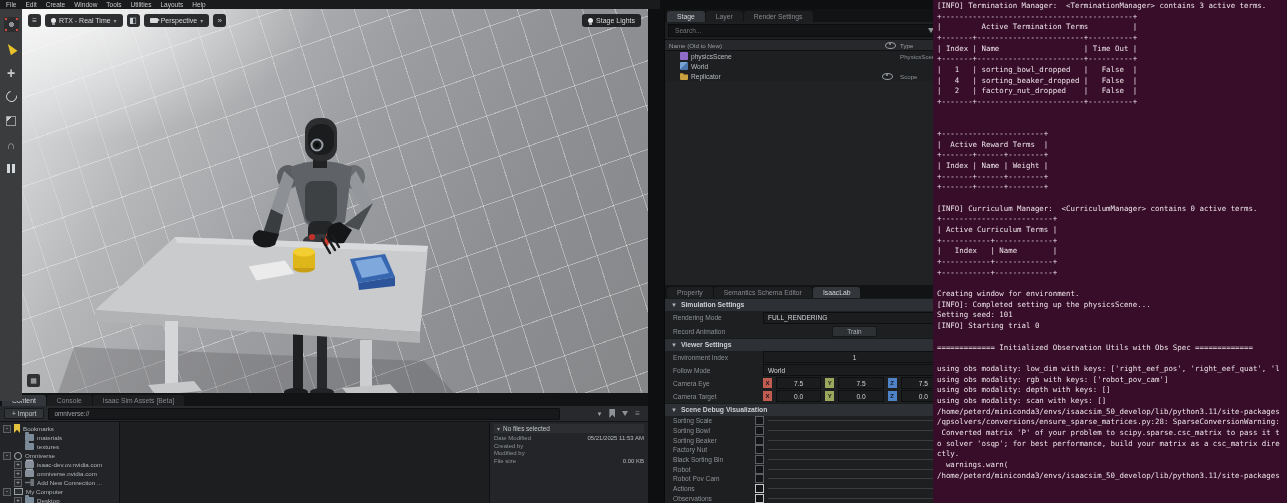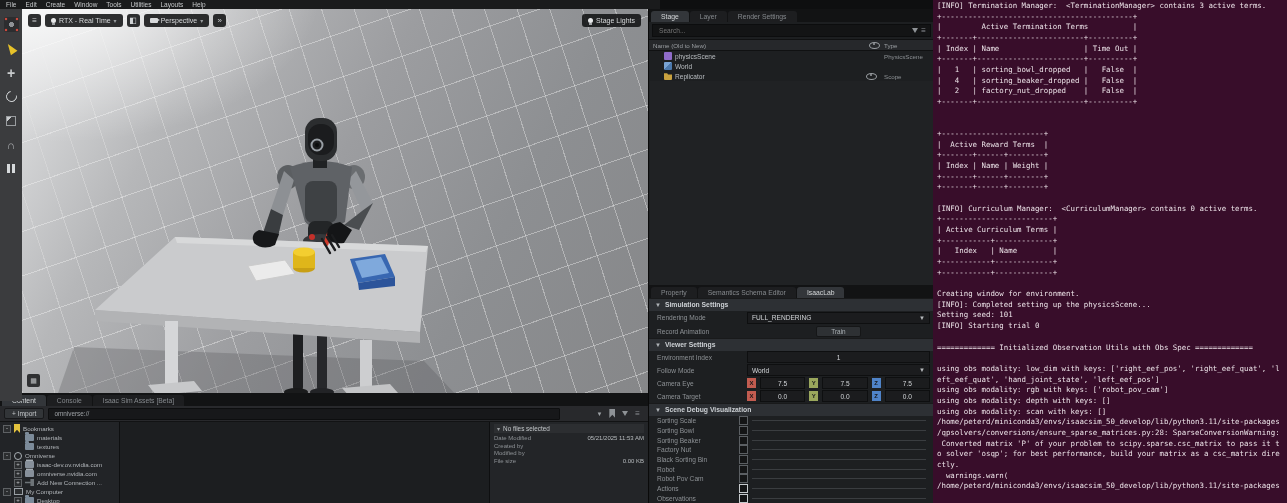--- a/index.html
+++ b/index.html
@@ -72,21 +72,21 @@
   .dd{flex:1;justify-content:space-between;padding:0 4px;}
   .dd .caret{color:#b6b9bc;}
   .axis-tag{width:9px;height:10px;color:#16171a;font-size:6px;display:flex;align-items:center;
             justify-content:center;font-weight:bold;flex:none;}
   .num-field{flex:1;justify-content:center;}
   .checkbox{width:7px;height:7px;border:1px solid #5b5f63;background:#141516;flex:none;}
   .checkbox.strong{border-color:#c6cacd;}
   .hline{flex:1;height:1px;background:#3a3d40;}
 
   
-  #middle{position:absolute;left:648px;top:9px;width:285px;height:494px;background:#1d1f21;
+  #middle{position:absolute;left:664px;top:9px;width:285px;height:494px;background:#1d1f21;
           display:flex;flex-direction:column;border-left:1px solid #0a0a0a;}
   #stage-search-row{display:flex;align-items:center;gap:3px;margin:2px 3px;background:#131415;
       border:1px solid #0c0d0e;height:11px;padding:0 4px;}
   #stage-search-row input{flex:1;background:transparent;border:none;outline:none;color:#a7abae;
       font-size:6.6px;font-family:"Liberation Sans",sans-serif;}
   .funnel{width:0;height:0;border-left:3.5px solid transparent;border-right:3.5px solid transparent;
       border-top:5px solid #8e9296;}
   .list-ico{color:#8e9296;font-size:8px;line-height:1;}
   #stage-colhead{display:flex;align-items:center;background:#26282b;border-top:1px solid #101112;
       border-bottom:1px solid #101112;height:10px;color:#9b9fa3;font-size:6.2px;padding:0 4px;}
@@ -664,21 +664,20 @@
     <div class="tl">[INFO] Starting trial 0</div>
 
     <div class="tl"></div>
 
     <div class="tl">============= Initialized Observation Utils with Obs Spec =============</div>
 
     <div class="tl"></div>
 
     <div class="tl">using obs modality: low_dim with keys: ['right_eef_pos', 'right_eef_quat', 'l</div>
 
-    <div class="tl">eft_eef_quat', 'hand_joint_state', 'left_eef_pos']</div>
 
     <div class="tl">using obs modality: rgb with keys: ['robot_pov_cam']</div>
 
     <div class="tl">using obs modality: depth with keys: []</div>
 
     <div class="tl">using obs modality: scan with keys: []</div>
 
     <div class="tl">/home/peterd/miniconda3/envs/isaacsim_50_develop/lib/python3.11/site-packages</div>
 
     <div class="tl">/qpsolvers/conversions/ensure_sparse_matrices.py:28: SparseConversionWarning:</div>

